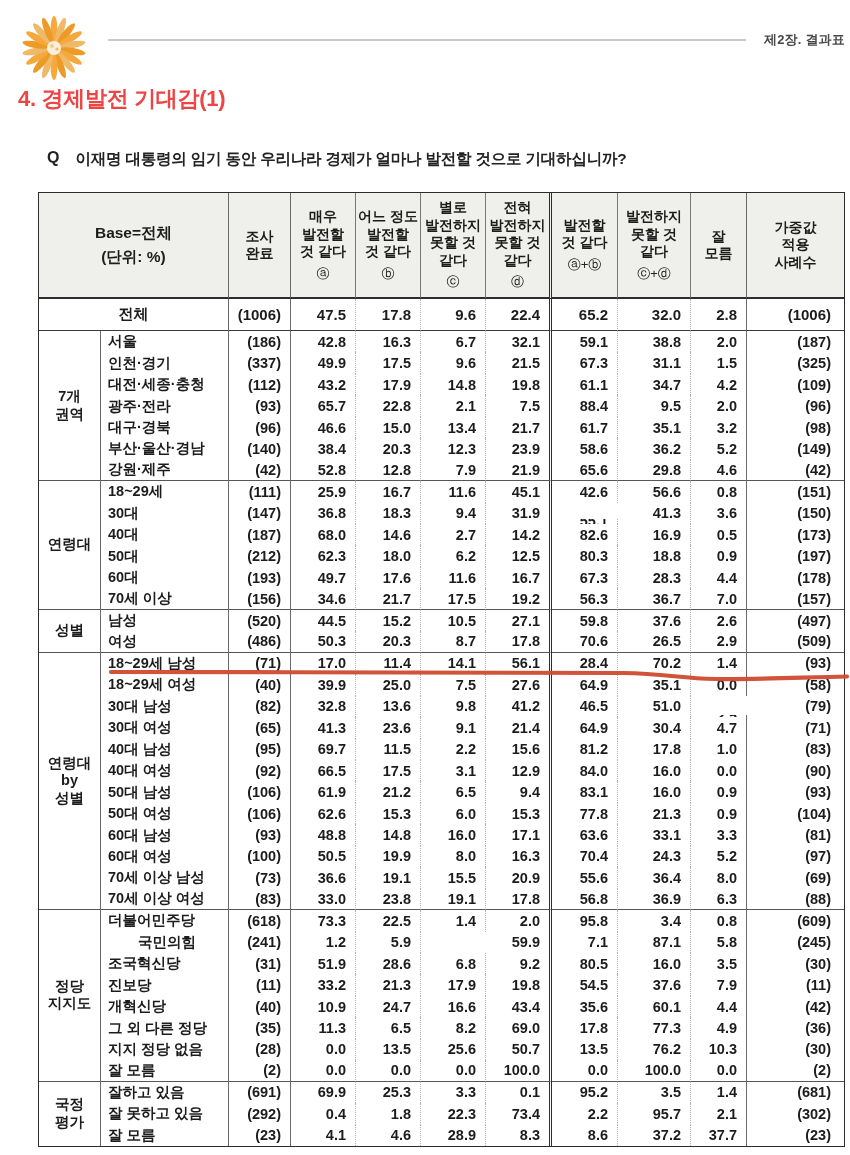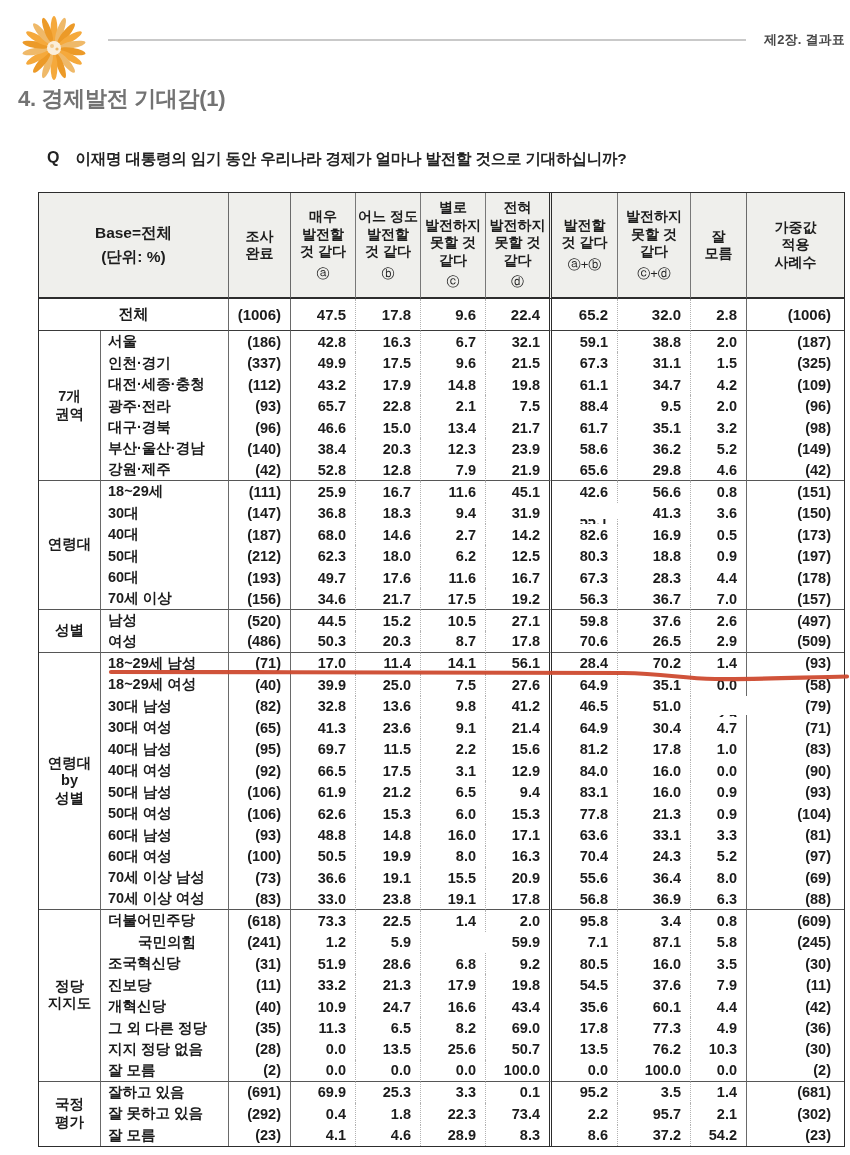--- a/index.html
+++ b/index.html
@@ -4,21 +4,21 @@
 <style>
   html,body{margin:0;padding:0;background:#fff;}
   .page{position:relative;width:850px;height:1155px;background:#ffffff;overflow:hidden;
         font-family:"Liberation Sans",sans-serif;color:#1c1c1c;}
 
   
   .logo{position:absolute;left:22px;top:10px;width:64px;height:76px;}
   .hr-line{position:absolute;left:108px;top:39px;width:638px;height:2px;background:#c9c9c9;}
   .chapter{position:absolute;left:740px;top:31px;width:105px;text-align:right;
            font-size:13px;font-weight:600;color:#474747;letter-spacing:0.2px;}
-  .title{position:absolute;left:18px;top:84px;font-size:22px;font-weight:800;color:#737373;letter-spacing:-0.3px;}
+  .title{position:absolute;left:18px;top:84px;font-size:22px;font-weight:800;color:#ef4444;letter-spacing:-0.3px;}
   .qrow{position:absolute;left:47px;top:149px;display:flex;align-items:flex-start;}
   .qmark{font-size:16px;font-weight:800;color:#222;}
   .qtext{margin-left:16px;font-size:15.5px;font-weight:700;color:#222;letter-spacing:-0.2px;}
 
   
   #grid{position:absolute;left:38px;top:192px;width:807px;height:955px;display:grid;
         grid-template-columns:62px 128px 62px 65px 65px 65px 66px 66px 73px 56px 1fr;
         grid-template-rows:106px 32px repeat(38, minmax(0,1fr));
         border:1.8px solid #2d2d2d;background:#fff;box-sizing:border-box;}
   .cell{display:flex;align-items:center;box-sizing:border-box;overflow:hidden;min-width:0;}
@@ -566,21 +566,21 @@
       <div class="cell num bR-solid" style="grid-area: 39 / 10;">2.1</div>
       <div class="cell num  wcol" style="grid-area: 39 / 11;">(302)</div>
       <div class="cell rlabel bR-solid" style="grid-area: 40 / 2;">잘 모름</div>
       <div class="cell num bR-solid" style="grid-area: 40 / 3;">(23)</div>
       <div class="cell num bR-dot" style="grid-area: 40 / 4;">4.1</div>
       <div class="cell num bR-dot" style="grid-area: 40 / 5;">4.6</div>
       <div class="cell num bR-dot" style="grid-area: 40 / 6;">28.9</div>
       <div class="cell num bR-dbl" style="grid-area: 40 / 7;">8.3</div>
       <div class="cell num bR-dot" style="grid-area: 40 / 8;">8.6</div>
       <div class="cell num bR-dot" style="grid-area: 40 / 9;">37.2</div>
-      <div class="cell num bR-solid" style="grid-area: 40 / 10;">54.2</div>
+      <div class="cell num bR-solid" style="grid-area: 40 / 10;">37.7</div>
       <div class="cell num  wcol" style="grid-area: 40 / 11;">(23)</div>
     </div>
 
   <svg class="red-anno" viewBox="0 0 747 30">
     <path d="M 8 12 C 180 12.5 400 12 520 13 C 562 13.5 578 18.5 612 19 C 660 19.5 702 17.2 744 16.5" fill="none" stroke="#cd4a2f" stroke-width="4.2" stroke-linecap="round" opacity="0.95"></path>
   </svg>
 
 </div>
 
 </body></html>

